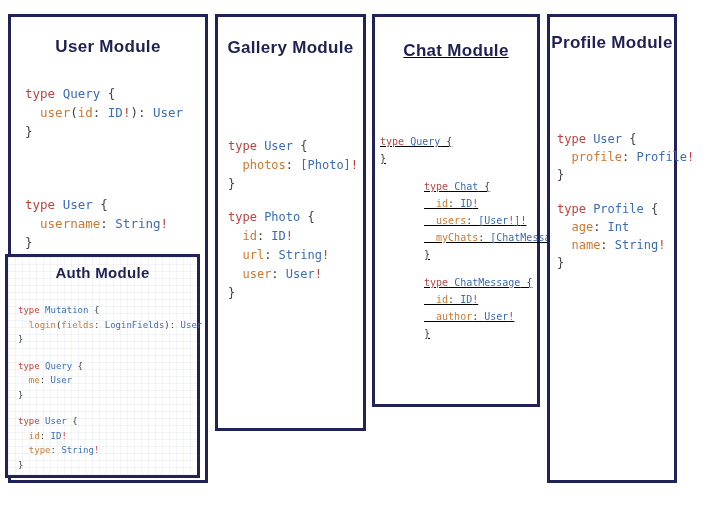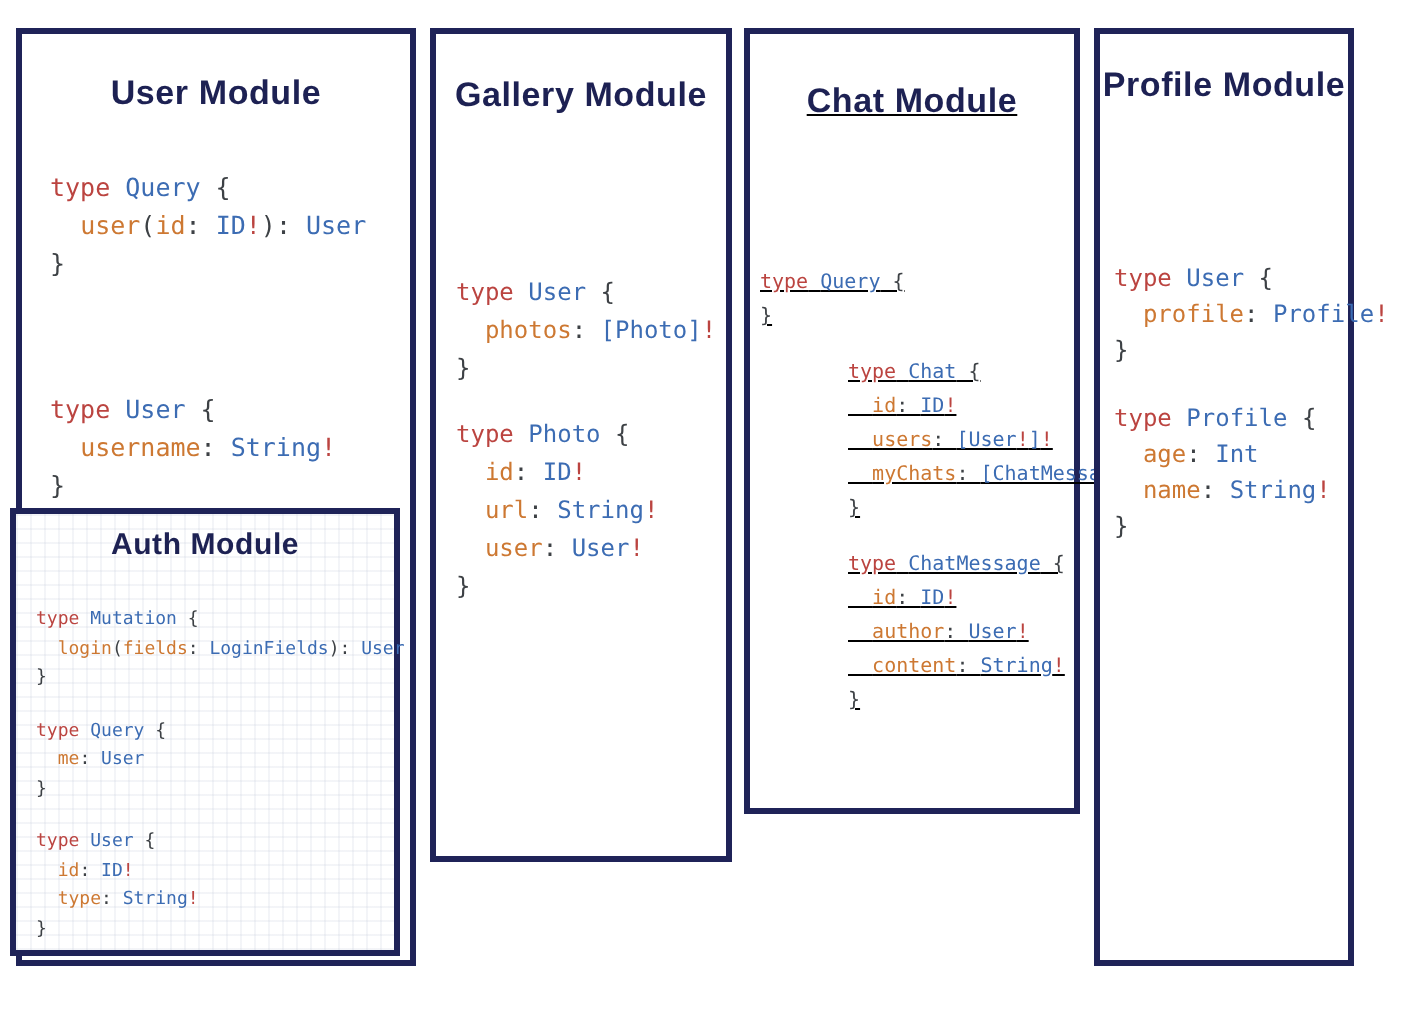--- a/index.html
+++ b/index.html
@@ -117,21 +117,20 @@
           <div class="code-line"><span class="tok-kw">type</span><span class="tok-pu"> </span><span class="tok-ty">Chat</span><span class="tok-pu"> {</span></div>
           <div class="code-line"><span class="tok-pu">  </span><span class="tok-fi">id</span><span class="tok-pu">: </span><span class="tok-ty">ID</span><span class="tok-bg">!</span></div>
           <div class="code-line"><span class="tok-pu">  </span><span class="tok-fi">users</span><span class="tok-pu">: </span><span class="tok-ty">[User</span><span class="tok-bg">!</span><span class="tok-ty">]</span><span class="tok-bg">!</span></div>
           <div class="code-line"><span class="tok-pu">  </span><span class="tok-fi">myChats</span><span class="tok-pu">: </span><span class="tok-ty">[ChatMessage]</span><span class="tok-bg">!</span></div>
           <div class="code-line"><span class="tok-pu">}</span></div>
         </div>
         <div class="code-block">
           <div class="code-line"><span class="tok-kw">type</span><span class="tok-pu"> </span><span class="tok-ty">ChatMessage</span><span class="tok-pu"> {</span></div>
           <div class="code-line"><span class="tok-pu">  </span><span class="tok-fi">id</span><span class="tok-pu">: </span><span class="tok-ty">ID</span><span class="tok-bg">!</span></div>
           <div class="code-line"><span class="tok-pu">  </span><span class="tok-fi">author</span><span class="tok-pu">: </span><span class="tok-ty">User</span><span class="tok-bg">!</span></div>
-          <div class="code-line"><span class="tok-pu">  </span><span class="tok-fi">content</span><span class="tok-pu">: </span><span class="tok-ty">String</span><span class="tok-bg">!</span></div>
           <div class="code-line"><span class="tok-pu">}</span></div>
         </div>
       </div>
   </div>
 
   <div class="box" id="box-profile">
     <h2>Profile Module</h2>
     <div class="code">
         <div class="code-block">
           <div class="code-line"><span class="tok-kw">type</span><span class="tok-pu"> </span><span class="tok-ty">User</span><span class="tok-pu"> {</span></div>

